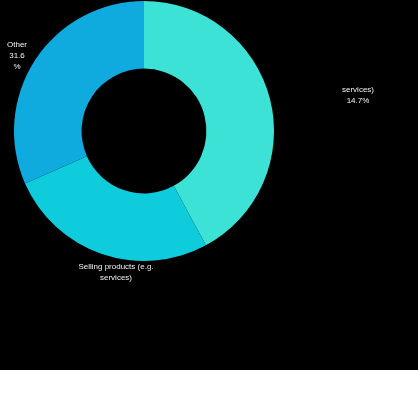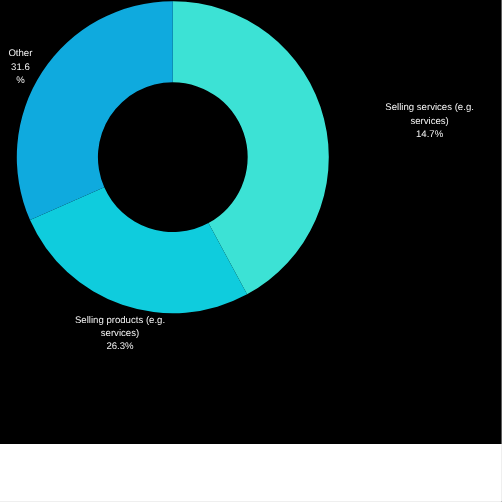--- a/index.html
+++ b/index.html
@@ -52,21 +52,21 @@
     text-align: center;
     letter-spacing: 0px;
     white-space: normal;
   }
   #label-services {
     left: 306px;
     top: 84px;
     width: 104px;
   }
   #label-products {
-    left: 36px;
+    left: 52px;
     top: 261px;
     width: 128px;
   }
   #label-other {
     left: -7px;
     top: 39px;
     width: 48px;
   }
   .lbl-line {
     display: block;
@@ -83,29 +83,27 @@
       <svg id="donut-svg" viewBox="0 0 260 260">
         <g>
           <path class="slice-path" id="slice-0" d="M 130.000 0.000 A 130 130 0 0 1 191.911 244.311 L 159.717 184.869 A 62.4 62.4 0 0 0 130.000 67.600 Z" fill="#3ce2d5"></path>
           <path class="slice-path" id="slice-1" d="M 191.911 244.311 A 130 130 0 0 1 11.019 182.378 L 72.889 155.141 A 62.4 62.4 0 0 0 159.717 184.869 Z" fill="#0fccdd"></path>
           <path class="slice-path" id="slice-2" d="M 11.019 182.378 A 130 130 0 0 1 130.000 0.000 L 130.000 67.600 A 62.4 62.4 0 0 0 72.889 155.141 Z" fill="#0faade"></path>
         </g>
       </svg>
     </div>
 
     <div class="pie-label" id="label-services">
-      <span class="lbl-line">Selling services (e.g.</span>
       <span class="lbl-line">services)</span>
       <span class="lbl-line">14.7%</span>
     </div>
 
     <div class="pie-label" id="label-products">
       <span class="lbl-line">Selling products (e.g.</span>
       <span class="lbl-line">services)</span>
-      <span class="lbl-line">26.3%</span>
     </div>
 
     <div class="pie-label" id="label-other">
       <span class="lbl-line">Other</span>
       <span class="lbl-line">31.6</span>
       <span class="lbl-line">%</span>
     </div>
 
   </div>
 

